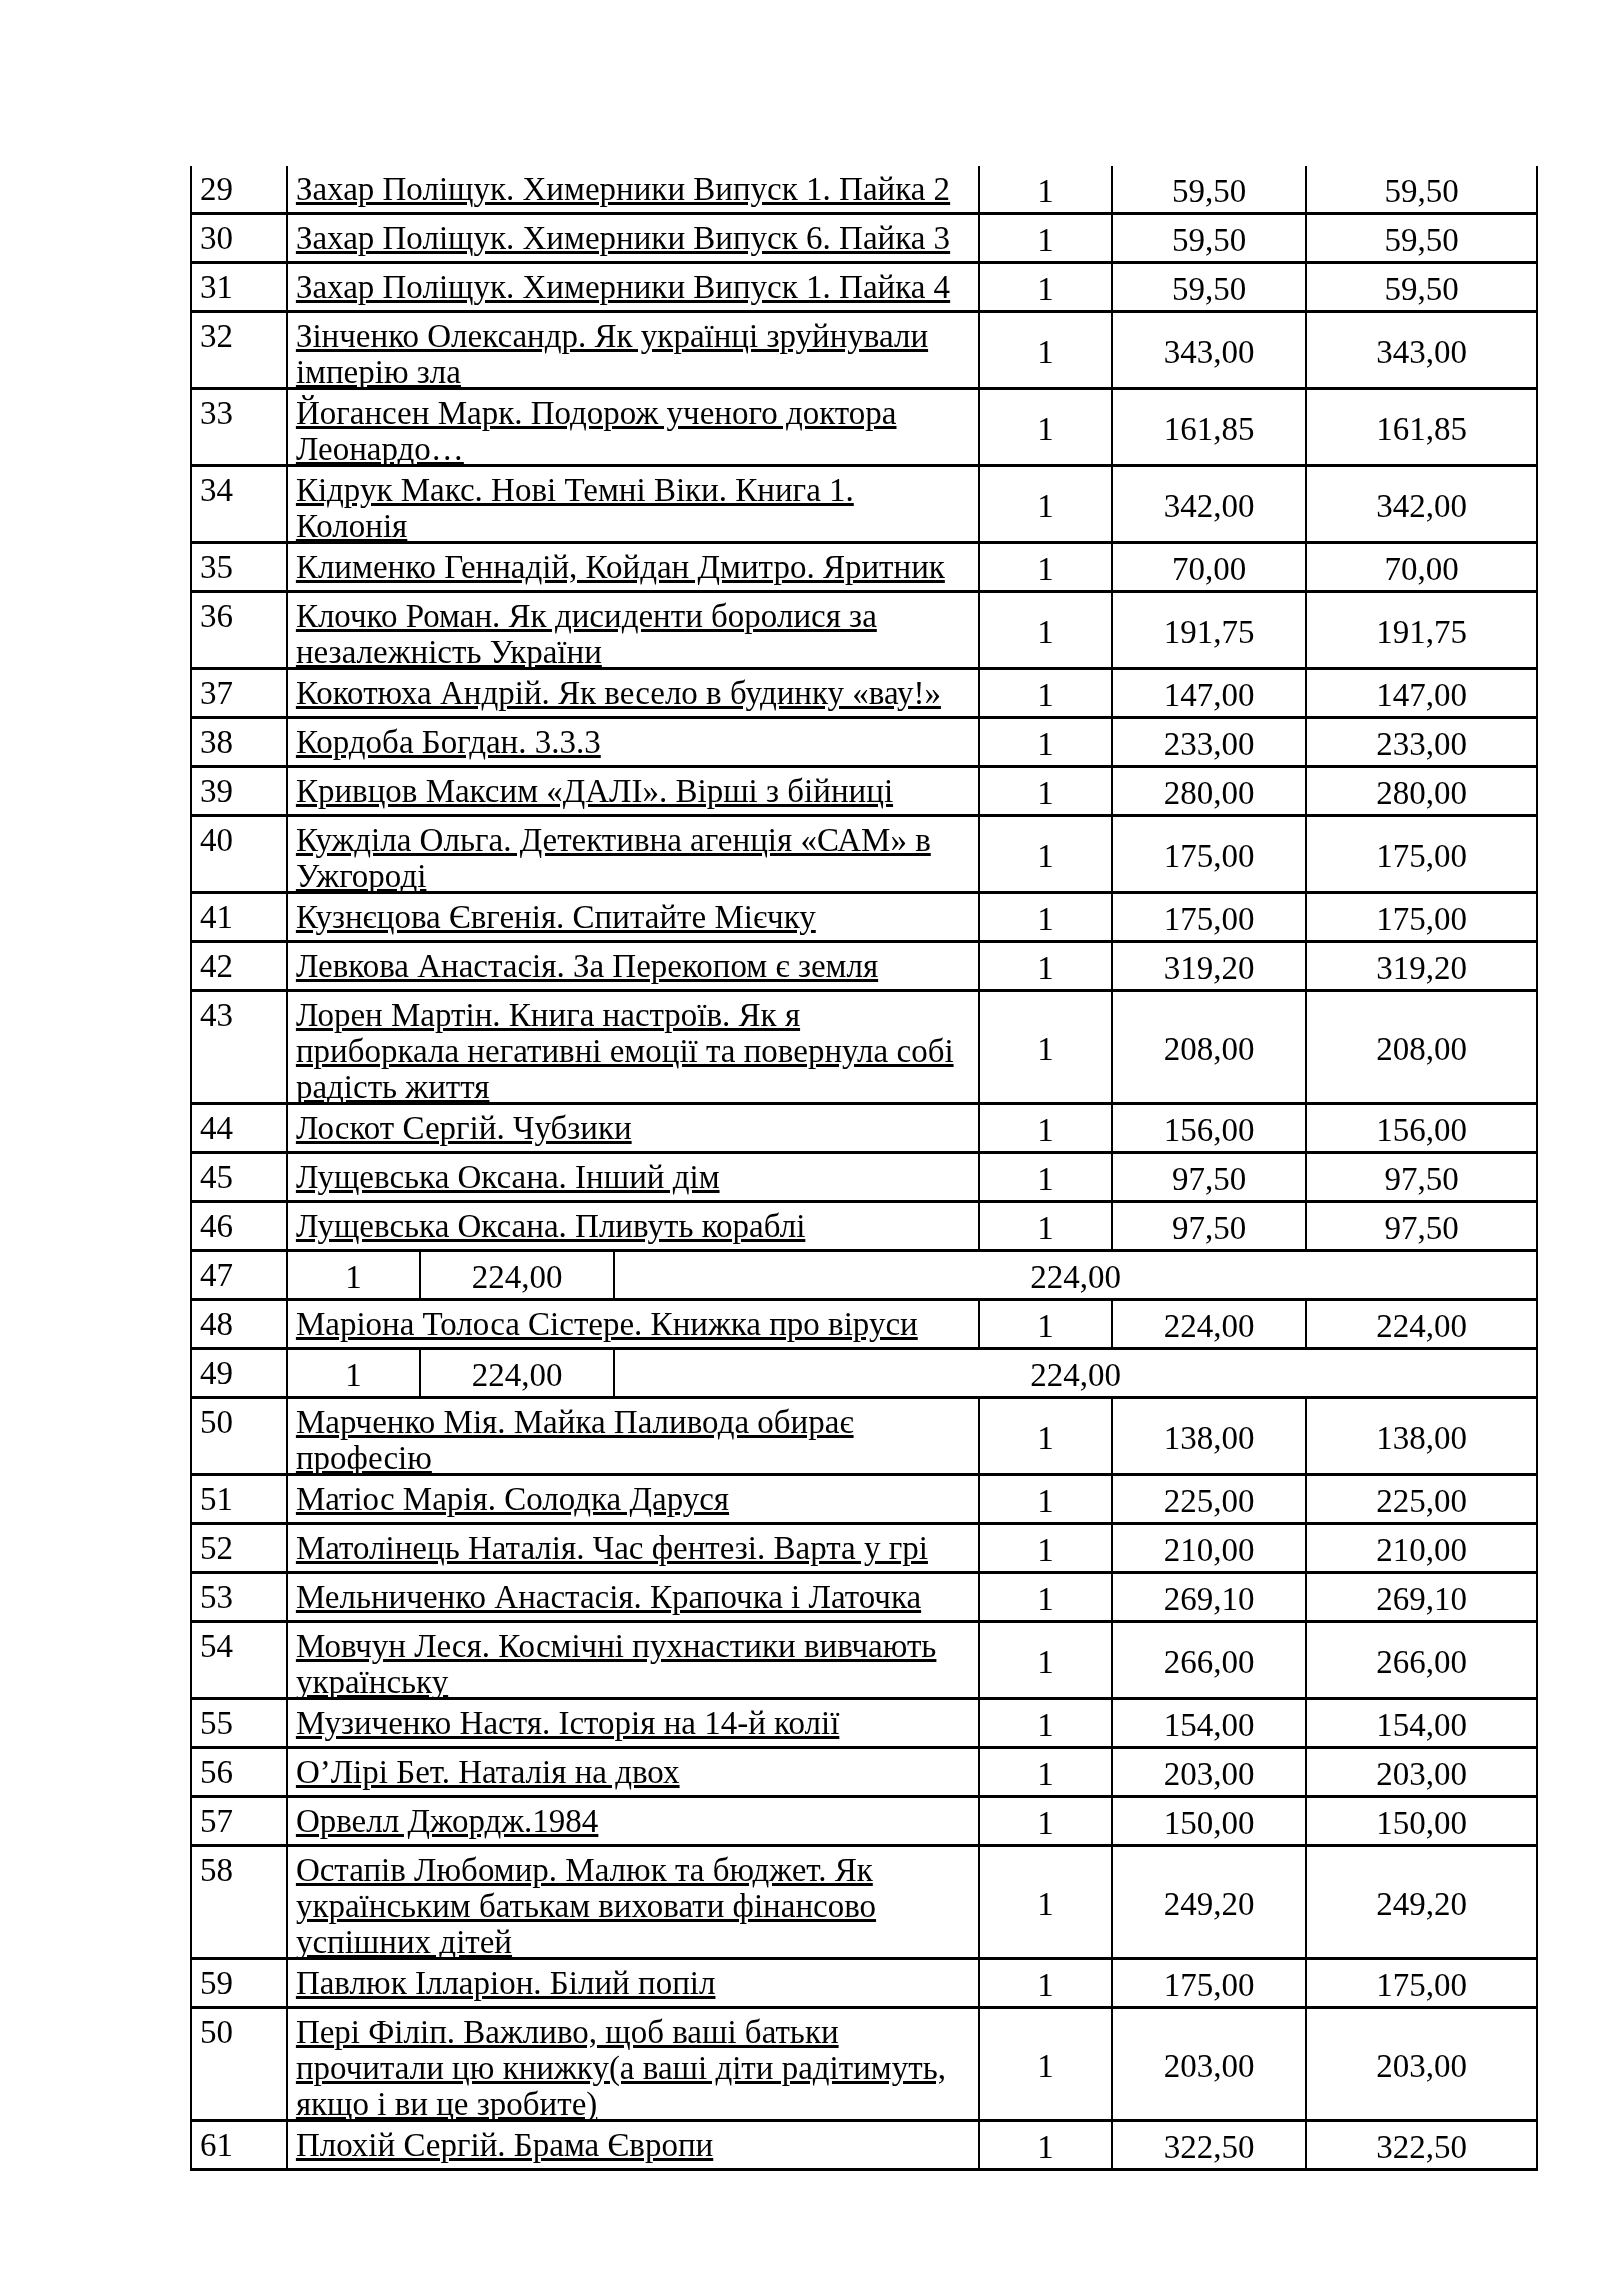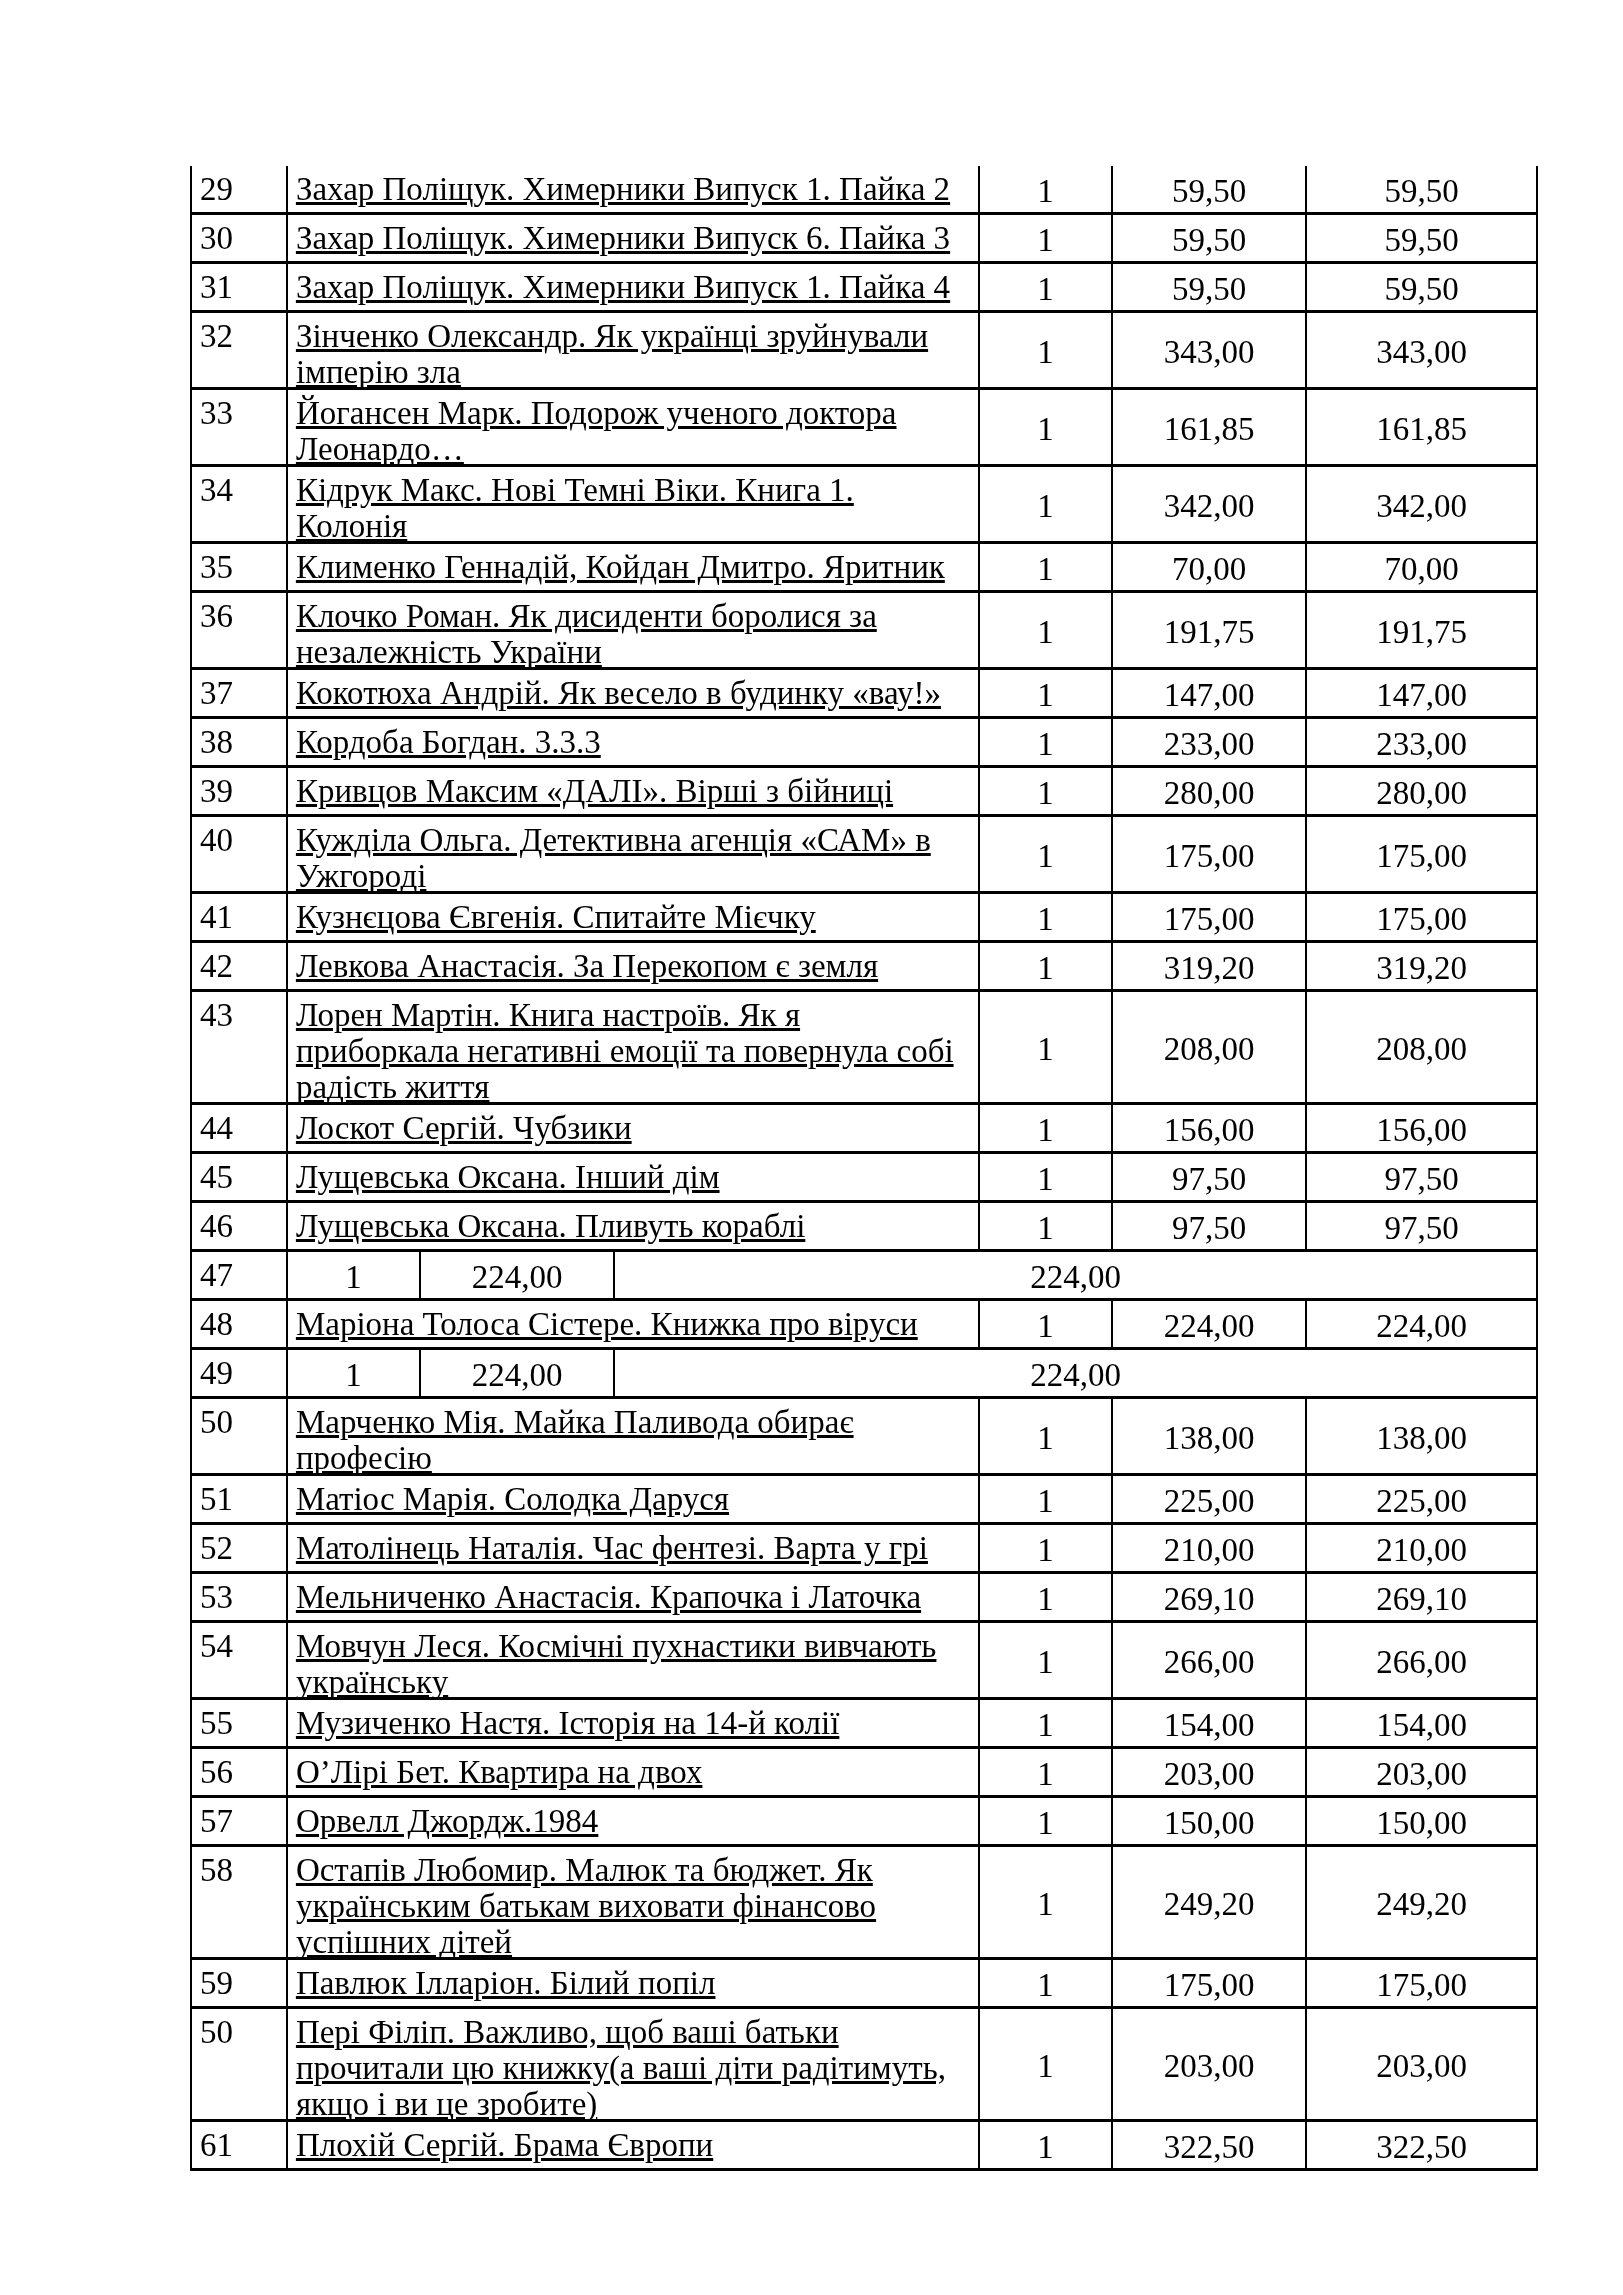--- a/index.html
+++ b/index.html
@@ -265,21 +265,21 @@
   </div>
       <div class="row single">
     <div class="cell c-num">55</div>
     <div class="cell c-title">Музиченко Настя. Історія на 14-й колії</div>
     <div class="cell c-qty">1</div>
     <div class="cell c-price">154,00</div>
     <div class="cell c-sum">154,00</div>
   </div>
       <div class="row single">
     <div class="cell c-num">56</div>
-    <div class="cell c-title">О’Лірі Бет. Квартира на двох</div>
+    <div class="cell c-title">О’Лірі Бет. Наталія на двох</div>
     <div class="cell c-qty">1</div>
     <div class="cell c-price">203,00</div>
     <div class="cell c-sum">203,00</div>
   </div>
       <div class="row single">
     <div class="cell c-num">57</div>
     <div class="cell c-title">Орвелл Джордж.1984</div>
     <div class="cell c-qty">1</div>
     <div class="cell c-price">150,00</div>
     <div class="cell c-sum">150,00</div>

